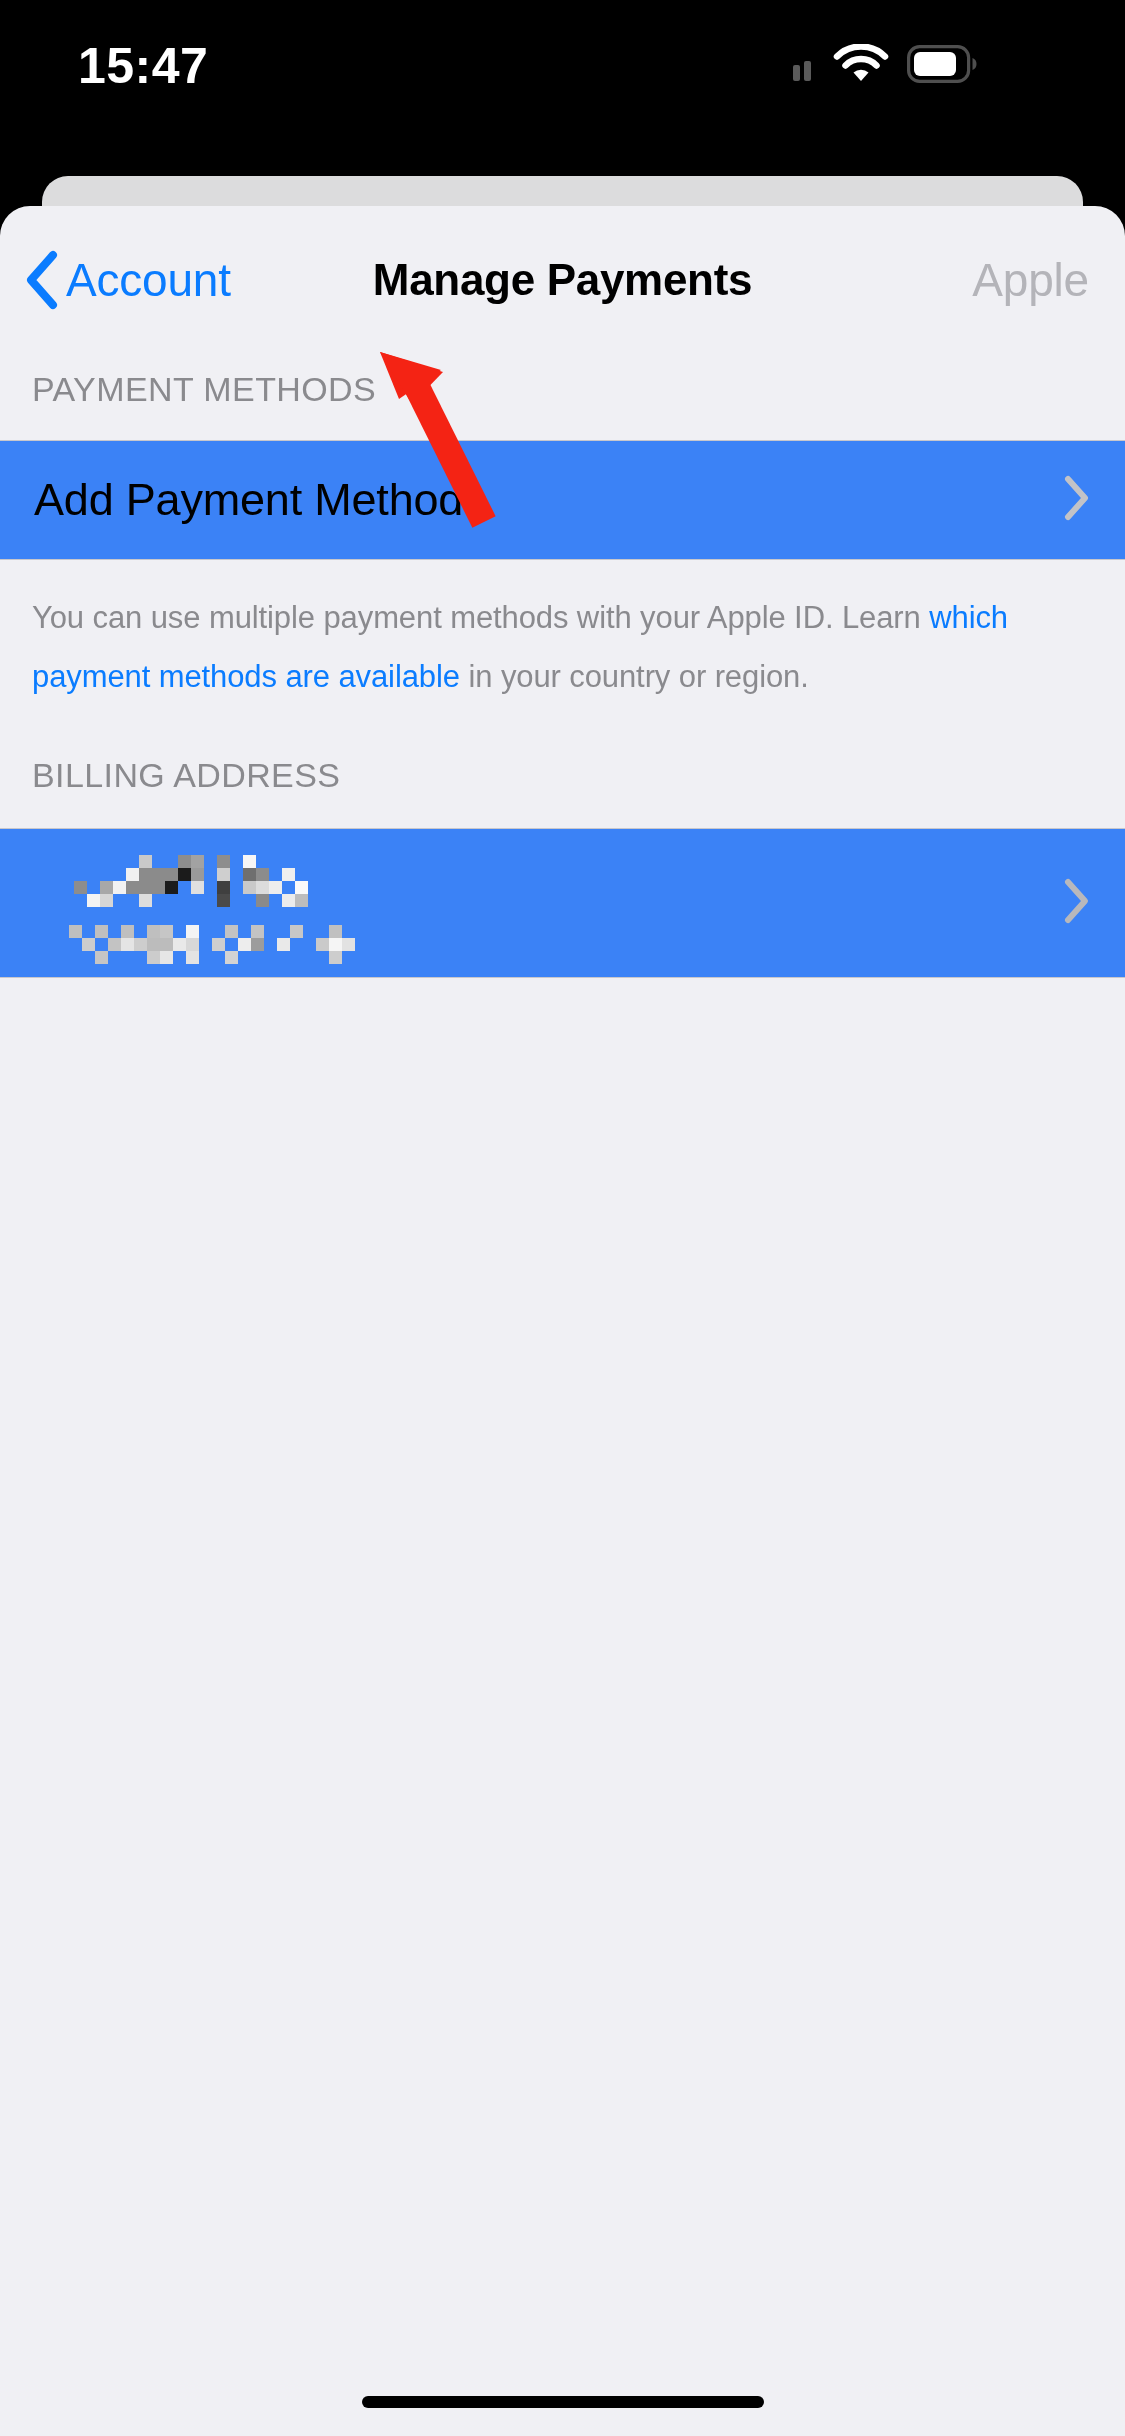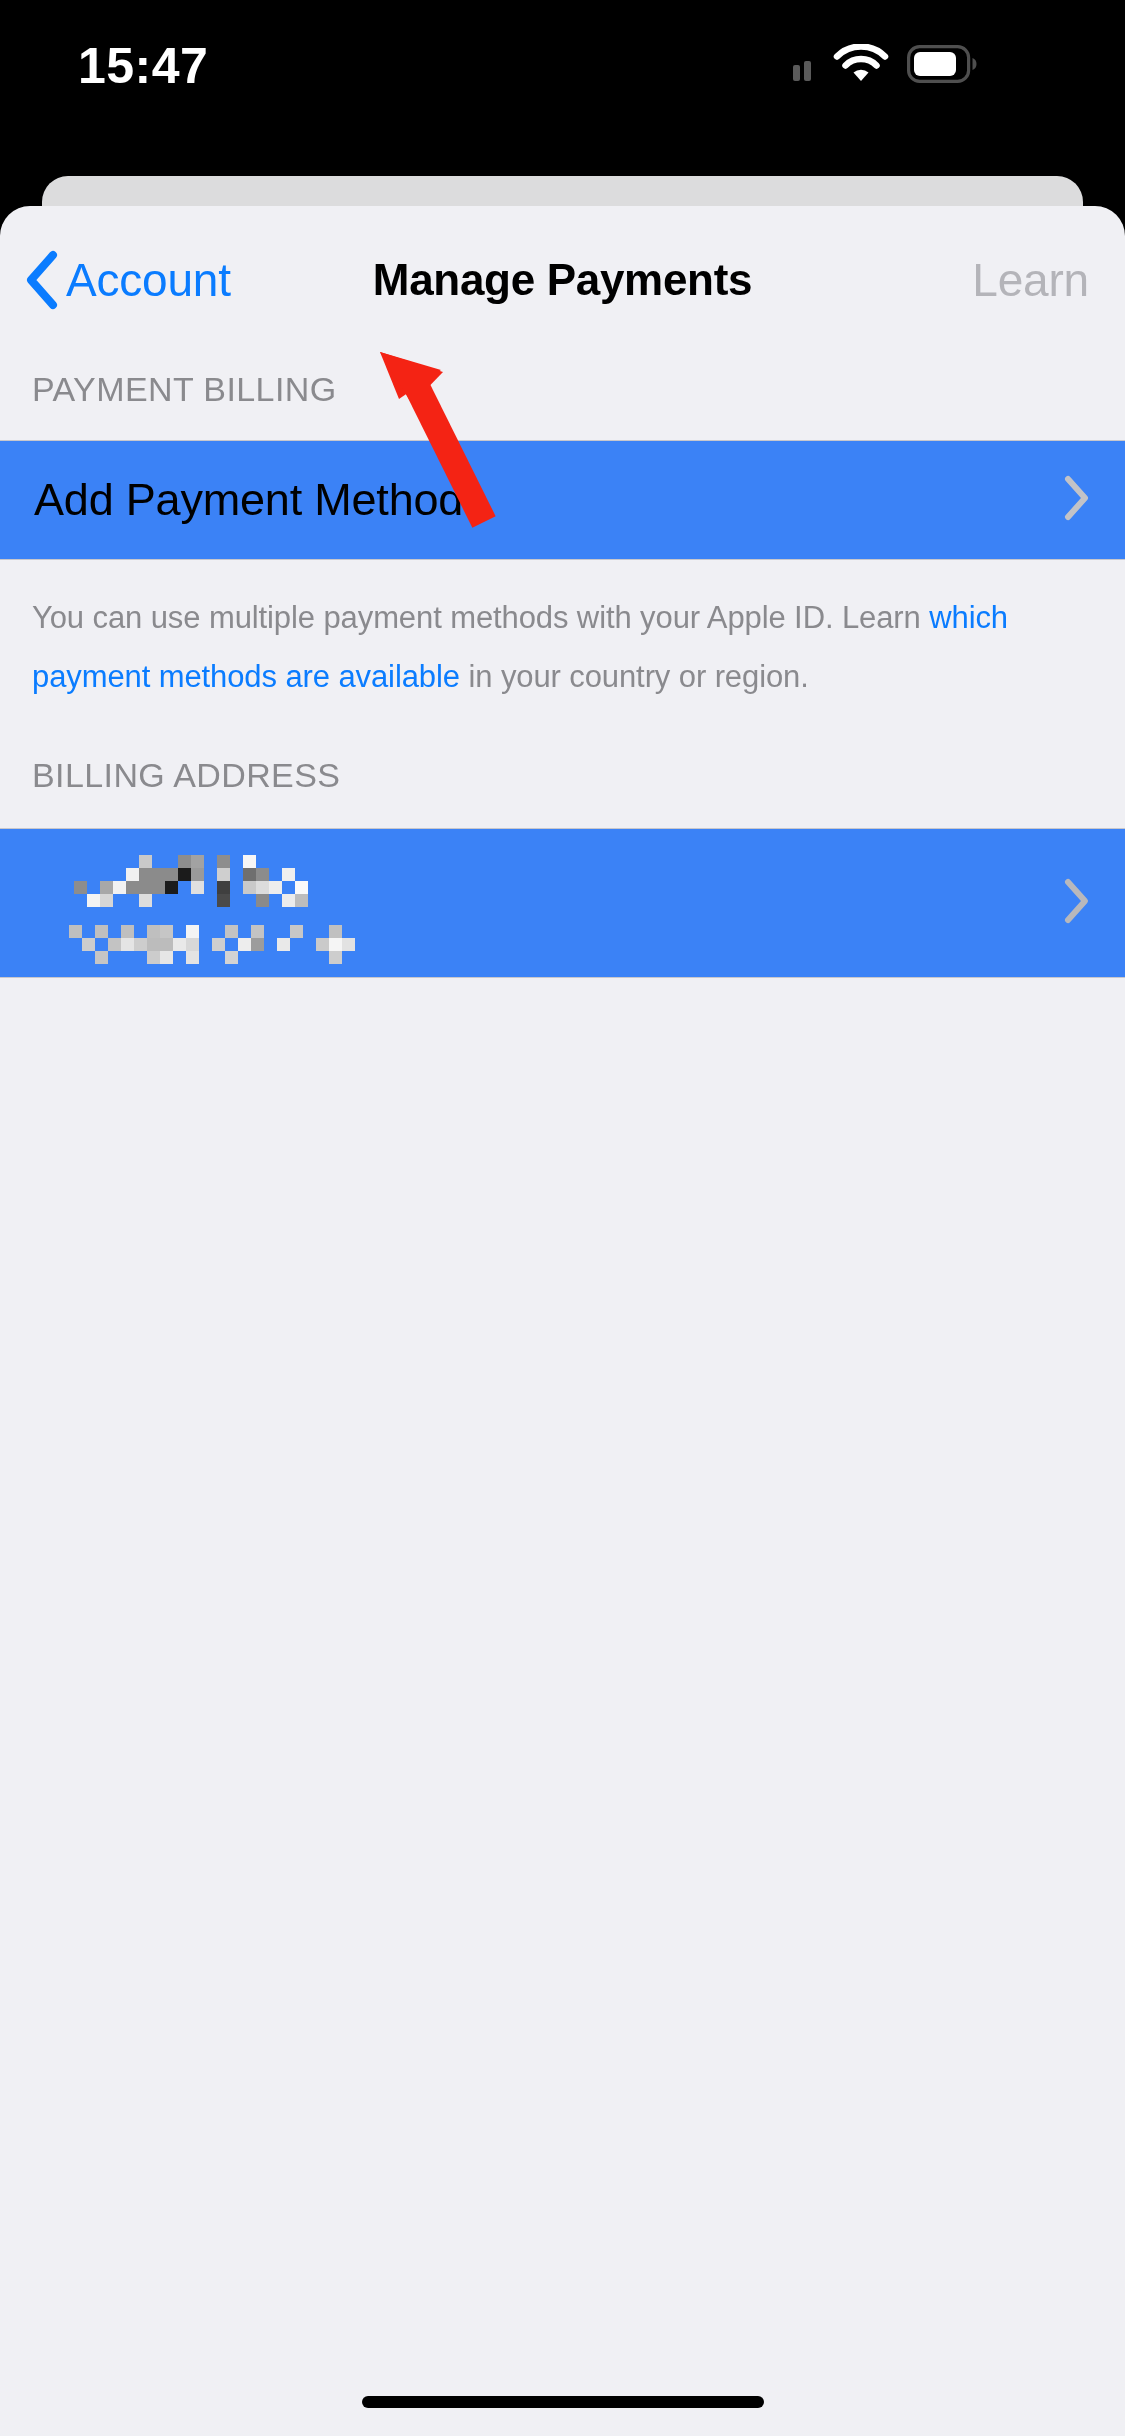--- a/index.html
+++ b/index.html
@@ -231,24 +231,24 @@
         <span>
           <svg width="36" height="62" viewBox="0 0 36 62">
             <path d="M29 6 L7 31 L29 56" stroke="#0a7cff" stroke-width="8" fill="none" stroke-linecap="round" stroke-linejoin="round"></path>
           </svg>
         </span>
         <span id="nav-back-label">Account</span>
       </div>
 
       <div id="nav-title">Manage Payments</div>
 
-      <div id="nav-edit">Learn</div>
-    </div>
-
-    <div class="section-header" id="payment-methods-header">PAYMENT BILLING</div>
+      <div id="nav-edit">Apple</div>
+    </div>
+
+    <div class="section-header" id="payment-methods-header">PAYMENT METHODS</div>
 
     <div class="cell-group">
       <div class="cell">
         <span class="cell-title">Add Payment Method</span>
         <span class="disclosure">
           <svg width="28" height="48" viewBox="0 0 28 48">
             <path d="M5 5 L22 24 L5 43" stroke="#c3c3c7" stroke-width="6" fill="none" stroke-linecap="round" stroke-linejoin="round"></path>
           </svg>
         </span>
       </div>

